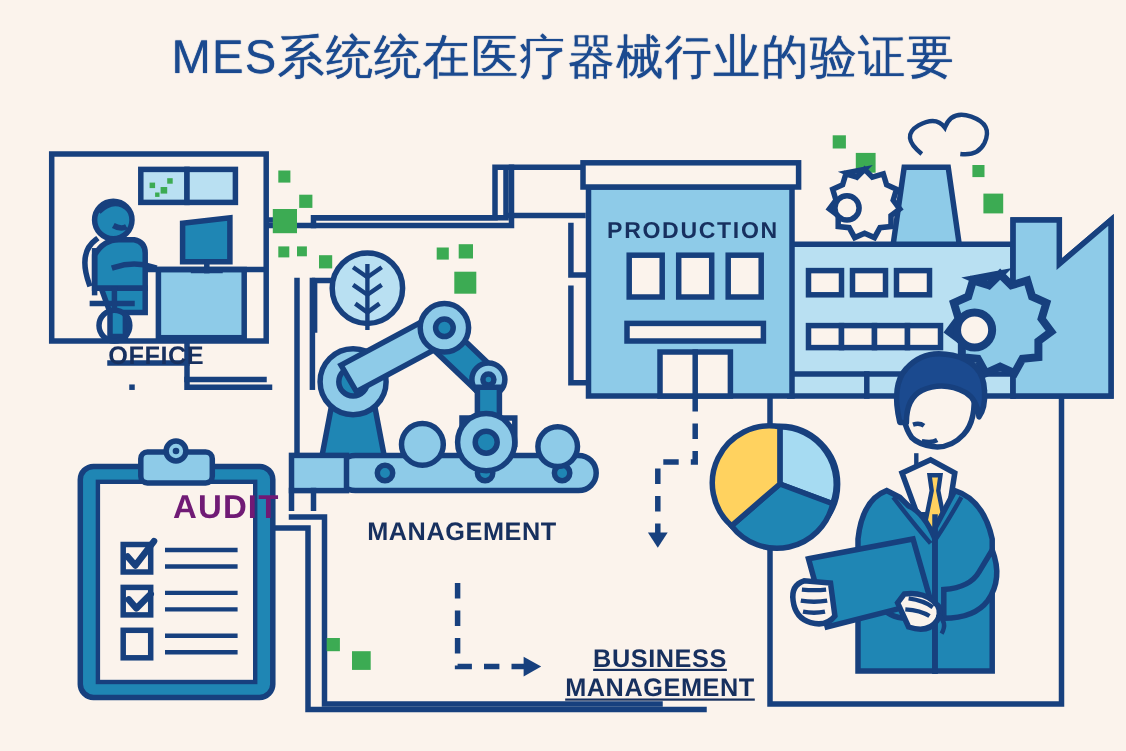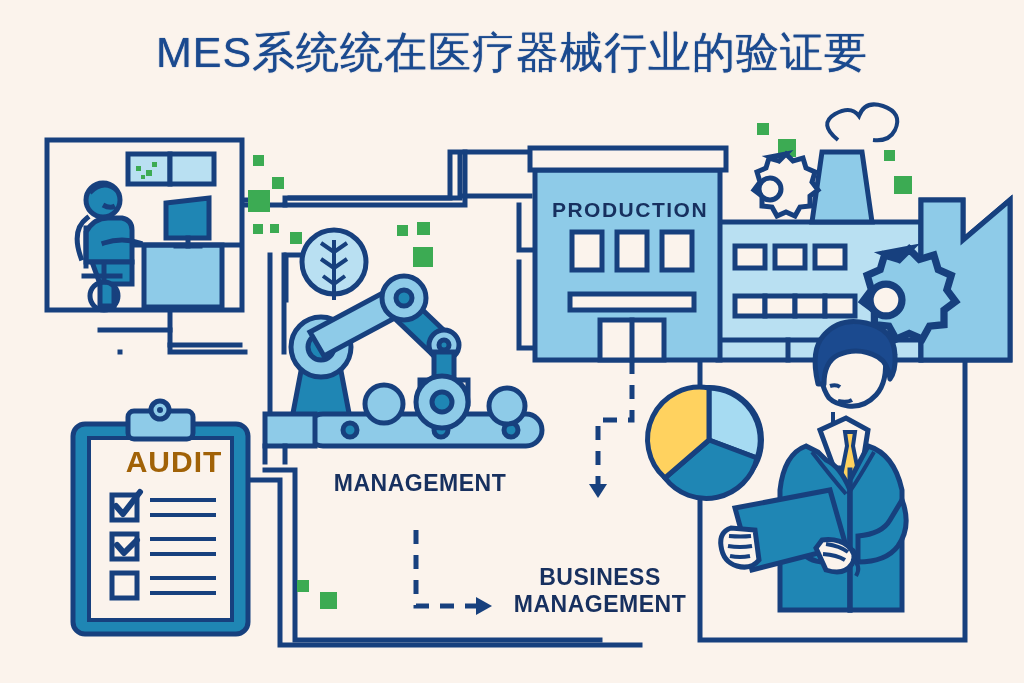--- a/index.html
+++ b/index.html
@@ -15,22 +15,22 @@
   #title{
     left:0;top:26px;width:1024px;text-align:center;
     font-size:43px;line-height:52px;color:#1b4a8f;
     font-weight:normal;letter-spacing:1px;
     text-shadow:0 0 1px #1b4a8f;
   }
   #title span{display:block;}
   .lbl{font-size:23px;line-height:27px;text-align:center;color:#17305f;font-weight:bold;}
   #lbl-office{left:52px;top:310px;width:180px;}
   #lbl-production{left:300px;top:470px;width:240px;}
-  #lbl-business{left:480px;top:564px;width:240px;}
-  #lbl-audit{left:94px;top:448px;width:160px;font-size:30px;color:#a16207;letter-spacing:1px;}
+  #lbl-business{left:480px;top:585px;width:240px;text-decoration:underline;}
+  #lbl-audit{left:94px;top:448px;width:160px;font-size:30px;color:#701a75;letter-spacing:1px;text-align:right;}
   #lbl-enterprise{left:540px;top:196px;width:180px;font-size:21px;color:#17305f;letter-spacing:1.5px;}
 </style>
 </head>
 <body>
 
 <div id="stage">
 
   <svg id="art" viewBox="0 0 1024 683">
     <defs>
       <style>
@@ -264,20 +264,21 @@
         <path class="ink3" d="M826,544 q14,2 22,8 M823,554 q14,1 22,6"></path>
         <path class="ink3" d="M852,558 q10,8 4,18"></path>
       </g>
     </g>
   </svg>
 
   <div id="title" class="txt">
     <span>MES系统统在医疗器械行业的验证要</span>
   </div>
 
+  <div class="txt lbl" id="lbl-office">OFFICE</div>
 
   <div class="txt lbl" id="lbl-audit">AUDIT</div>
 
   <div class="txt lbl" id="lbl-enterprise">PRODUCTION</div>
 
   <div class="txt lbl" id="lbl-production">
     <div>MANAGEMENT</div>
   </div>
 
   <div class="txt lbl" id="lbl-business">

